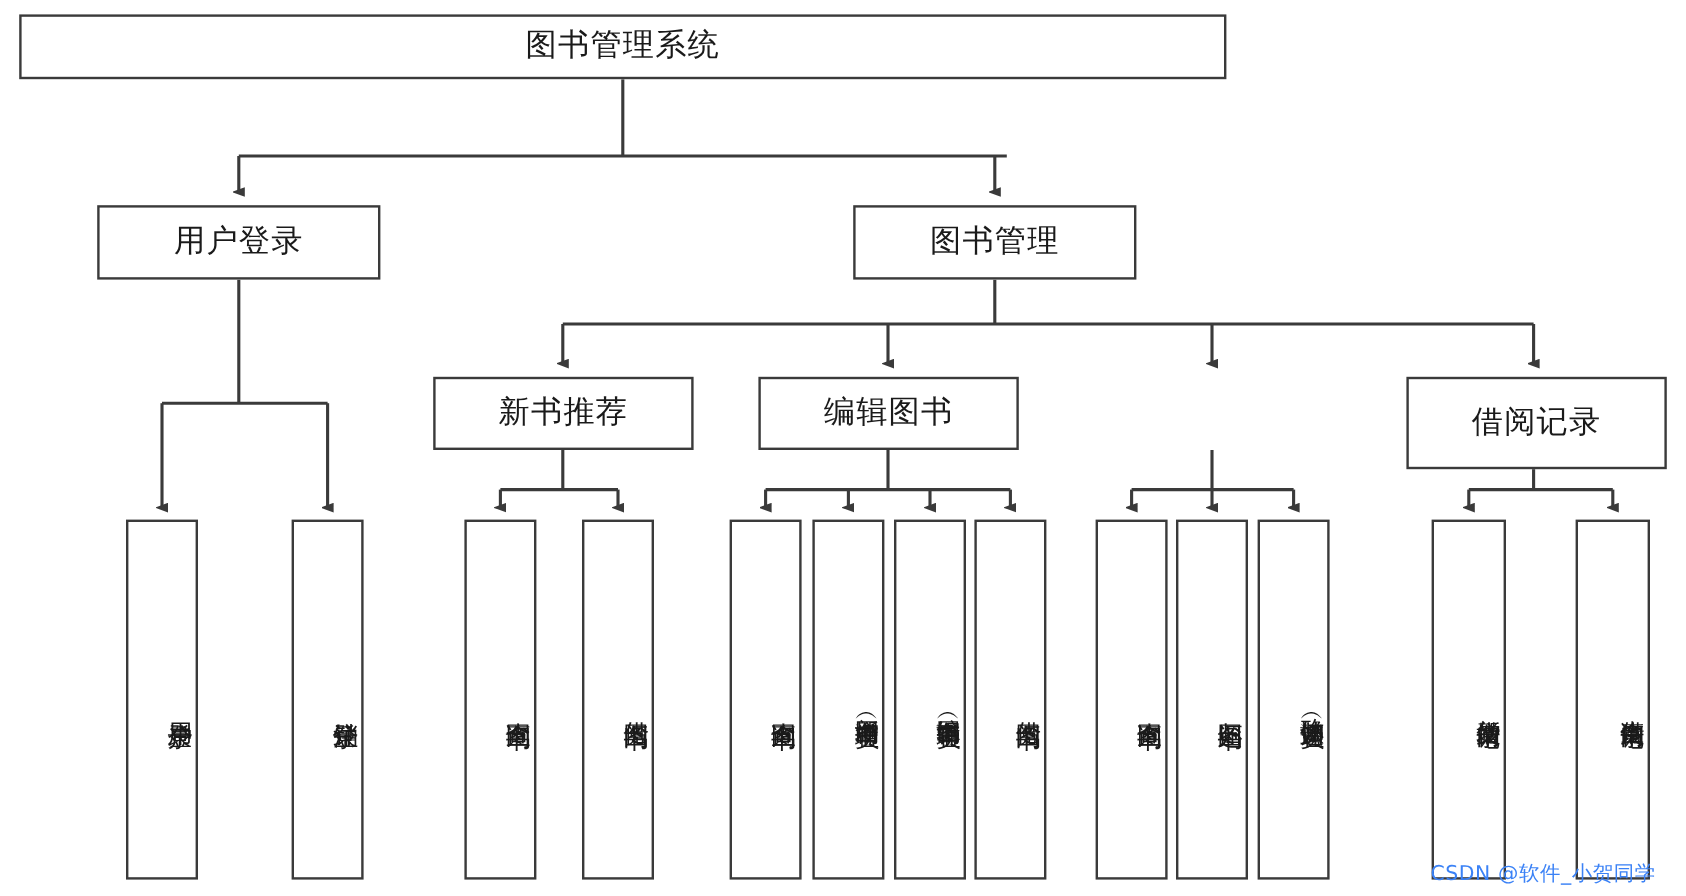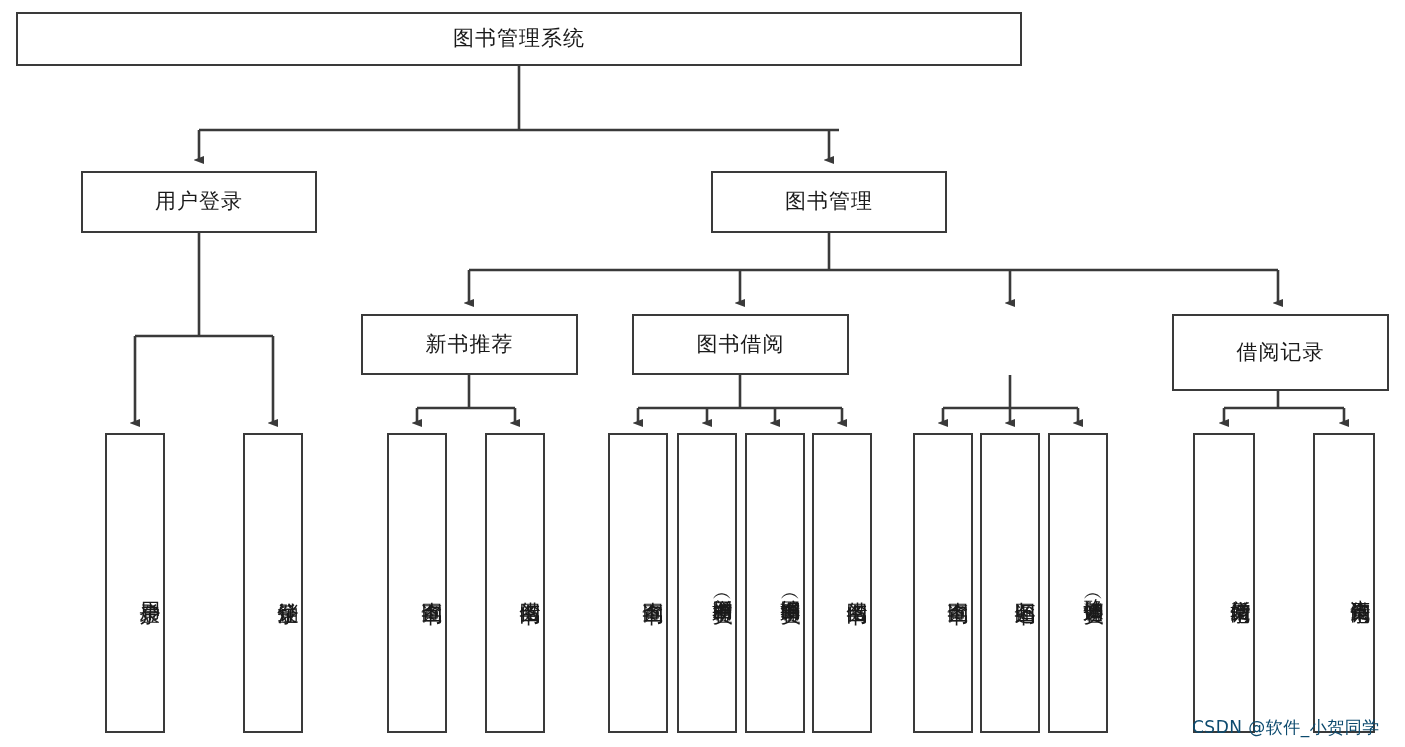--- a/index.html
+++ b/index.html
@@ -30,21 +30,21 @@
     position: absolute;
     box-sizing: border-box;
     border: 2px solid #3a3a3a;
     background: #ffffff;
     display: flex;
     align-items: center;
     justify-content: center;
     color: #1a1a1a;
   }
   .node-h {
-    font-size: 21px;
+    font-size: 26px;
     line-height: 1.2;
     letter-spacing: 1px;
     white-space: nowrap;
     justify-content: center;
   }
   .node-v {
     font-size: 21px;
     line-height: 1.28;
     letter-spacing: 1px;
     writing-mode: vertical-rl;
@@ -53,21 +53,21 @@
     justify-content: center;
     padding-top: 8px;
     text-align: start;
   }
   .node-v.narrow {
     font-size: 20px;
   }
   .watermark {
     position: absolute;
     font-size: 17px;
-    color: #0c4a6e;
+    color: #3b82f6;
     white-space: nowrap;
     letter-spacing: 0.5px;
   }
 </style>
 </head>
 <body>
 
 <div id="diagram-root">
 
   <svg id="edge-layer" viewBox="0 0 1405 747" width="1405" height="747" xmlns="http://www.w3.org/2000/svg">
@@ -128,21 +128,21 @@
     <span>用户登录</span>
   </div>
   <div class="node node-h" style="left:361px; top:314px; width:217px; height:61px;">
     <span>新书推荐</span>
   </div>
 
   <div class="node node-h" style="left:711px; top:171px; width:236px; height:62px;">
     <span>图书管理</span>
   </div>
   <div class="node node-h" style="left:632px; top:314px; width:217px; height:61px;">
-    <span>图书借阅</span>
+    <span>编辑图书</span>
   </div>
   <div class="node node-h" style="left:1172px; top:314px; width:217px; height:77px;">
     <span>借阅记录</span>
   </div>
 
   <div class="node node-v" style="left:105px; top:433px; width:60px; height:300px;">
     <span>用户登录</span>
   </div>
   <div class="node node-v" style="left:243px; top:433px; width:60px; height:300px;">
     <span>注销登录</span>

